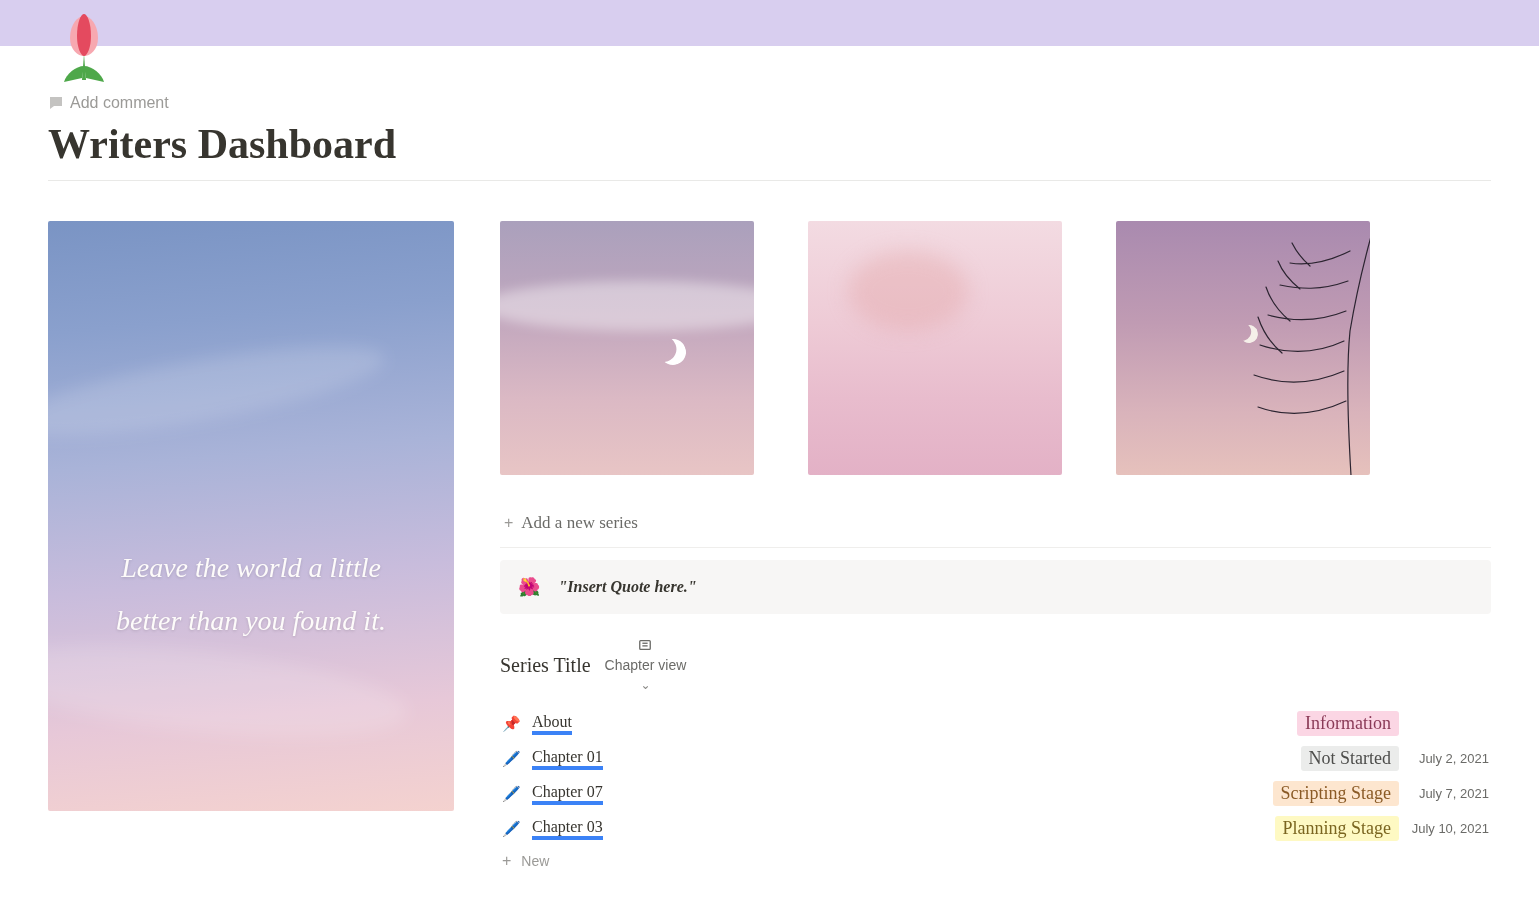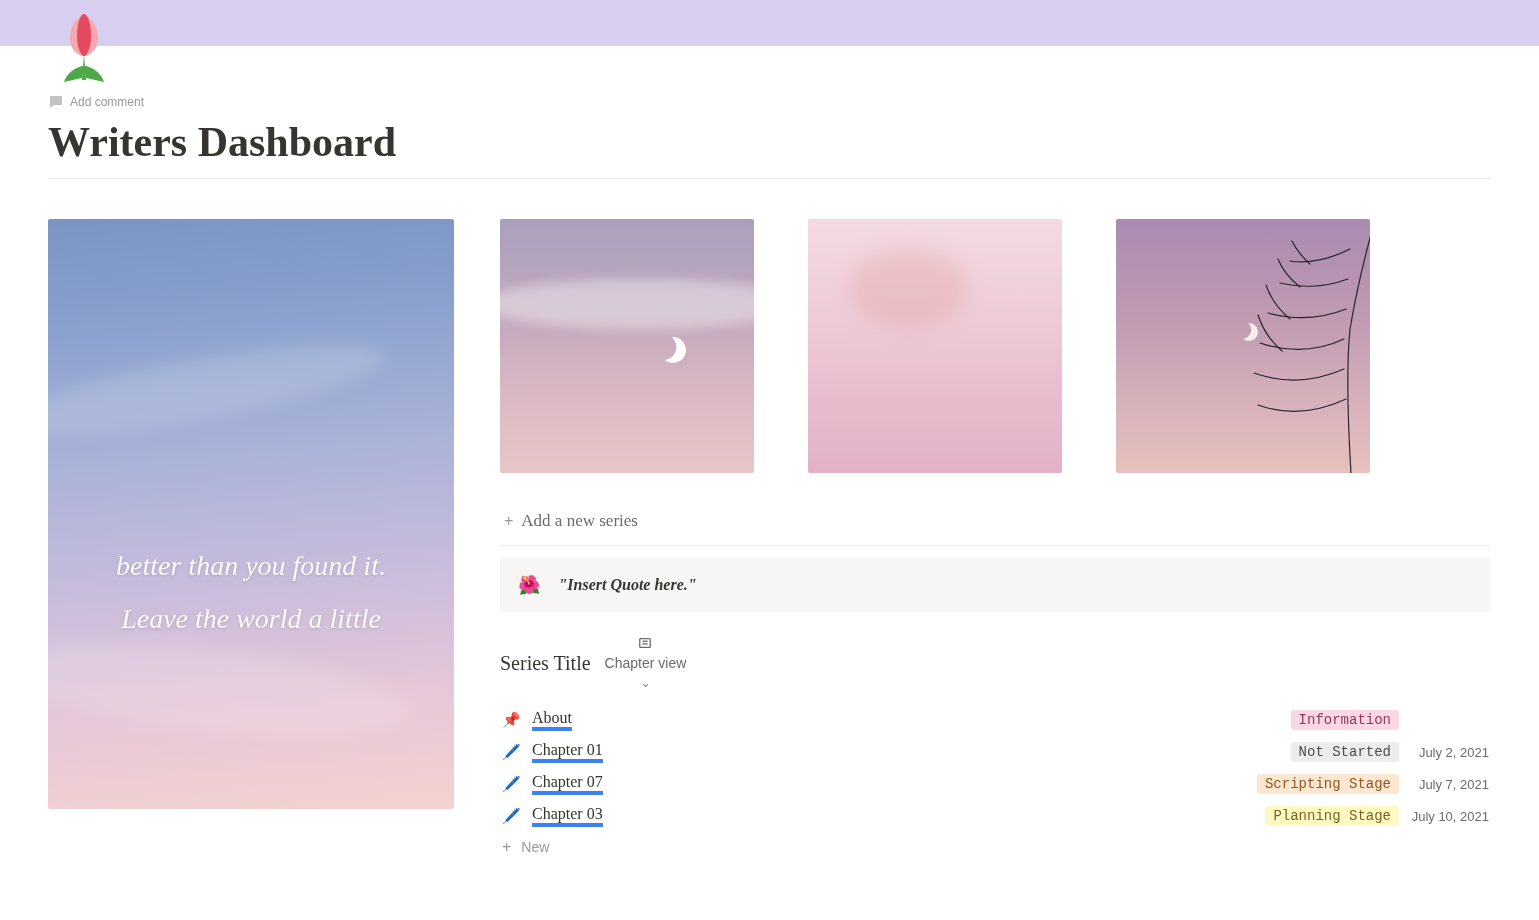--- a/index.html
+++ b/index.html
@@ -25,21 +25,21 @@
   top: -36px;
   margin-bottom: -24px;
   cursor: pointer;
 }
 .comment-row {
   display: flex;
   align-items: center;
   gap: 6px;
   color: #9b9a97;
   font-family: -apple-system, BlinkMacSystemFont, "Segoe UI", Helvetica, sans-serif;
-  font-size: 12px;
+  font-size: 16px;
   margin-bottom: 8px;
   cursor: pointer;
 }
 .comment-row svg { width: 16px; height: 16px; fill: #c4c3c1; }
 h1.page-title {
   font-size: 42px;
   font-weight: 700;
   font-family: Georgia, serif;
   color: #37352f;
   margin-bottom: 12px;
@@ -168,22 +168,22 @@
 }
 .row-icon { width:18px; text-align:center; font-size:15px; }
 .row-title {
   color:#37352f;
   border-bottom:4px solid #3b82f6;
   cursor:pointer;
   font-family: Georgia, serif;
 }
 .row-spacer { flex:1; }
 .tag {
-  font-family: Liberation Mono, monospace;
-  font-size:14px;
+  font-family: Liberation Serif, serif;
+  font-size:18px;
   padding:2px 8px;
   border-radius:3px;
   white-space:nowrap;
 }
 .tag-pink { background:#fbd6e4; color:#8a3a57;}
 .tag-grey { background:#ebeceb; color:#4d4d4b;}
 .tag-orange { background:#fde6cf; color:#8a5a25;}
 .tag-yellow { background:#fef9c3; color:#7a6520;}
 .row-date {
   font-family: -apple-system, "Segoe UI", sans-serif;
@@ -225,22 +225,22 @@
   </div>
 
   <h1 class="page-title">Writers Dashboard</h1>
 
   <hr class="hr">
 
   <div class="columns">
     <div class="left-col">
       <div class="quote-hero">
         <div class="quote-text">
+          <div>Leave the world a little</div>
           <div>better than you found it.</div>
-          <div>Leave the world a little</div>
         </div>
       </div>
     </div>
 
     <div class="right-col">
       <div class="thumb-row">
         <div class="thumb thumb1">
           <div class="cloudband"></div>
         </div>
         <div class="thumb thumb2"></div>

